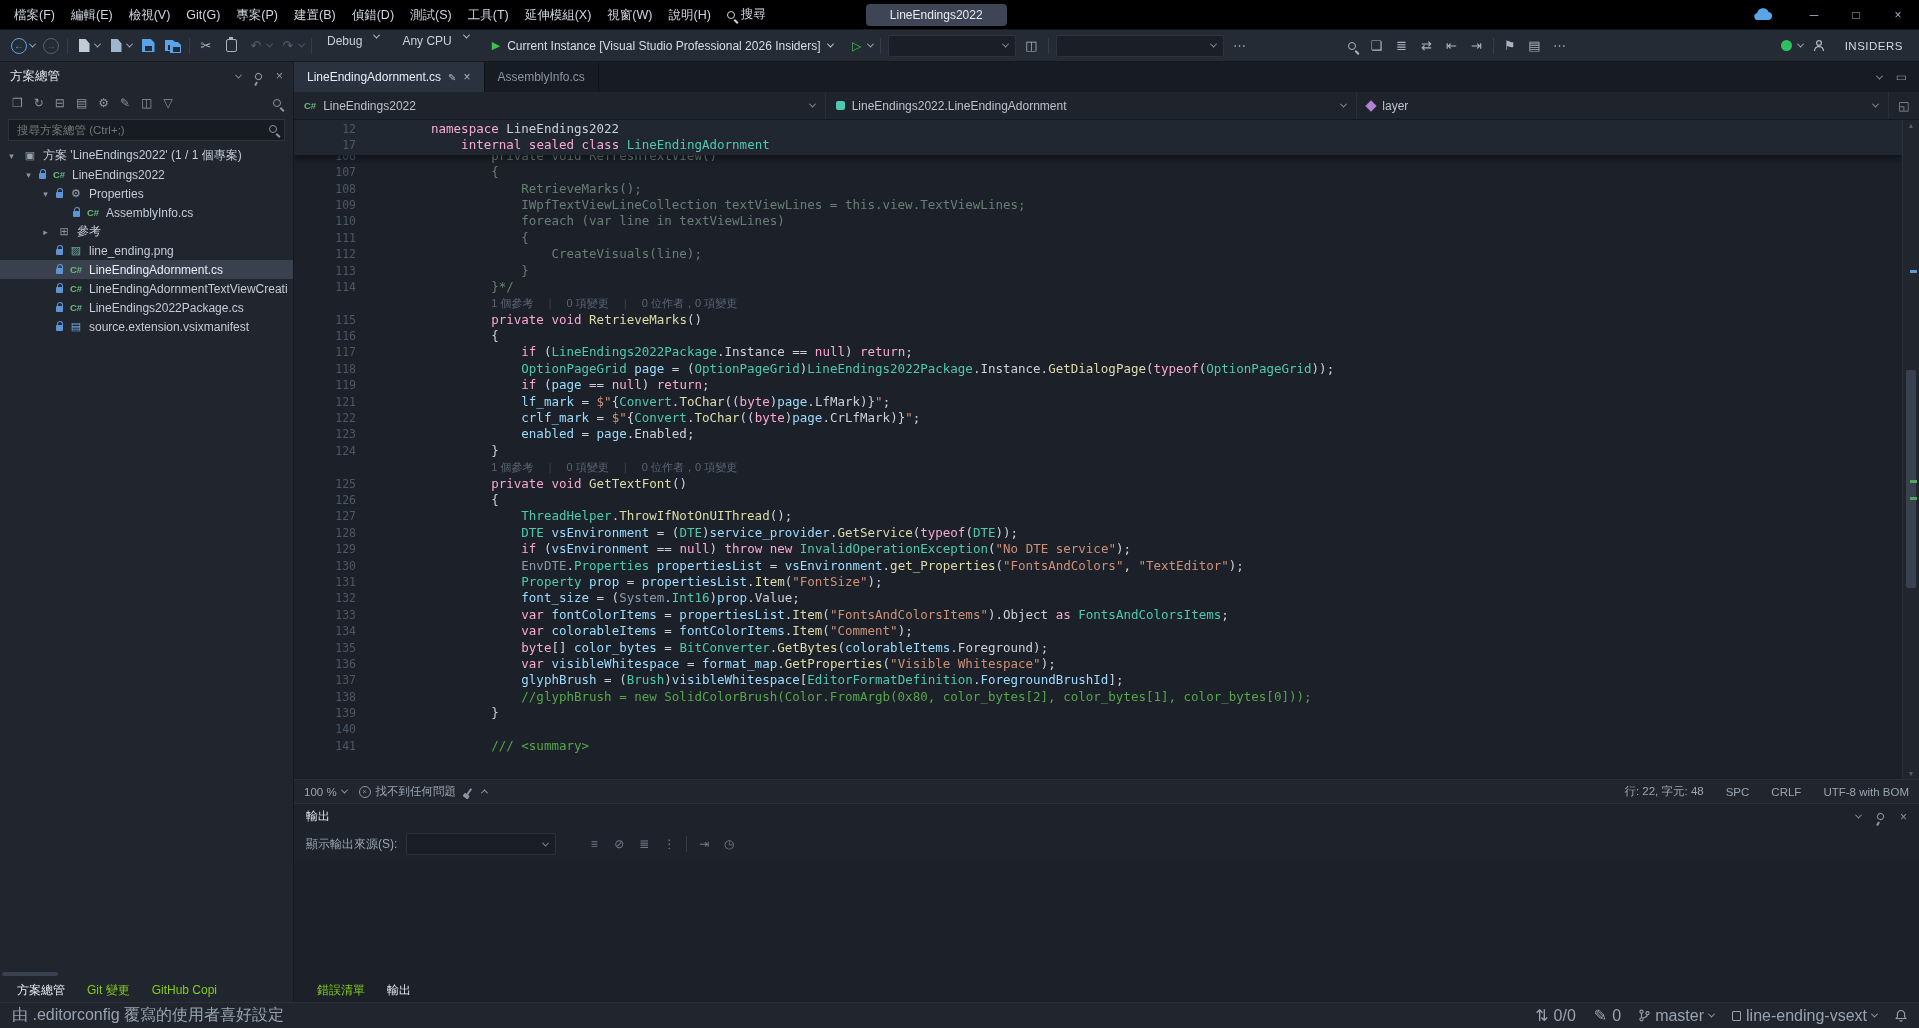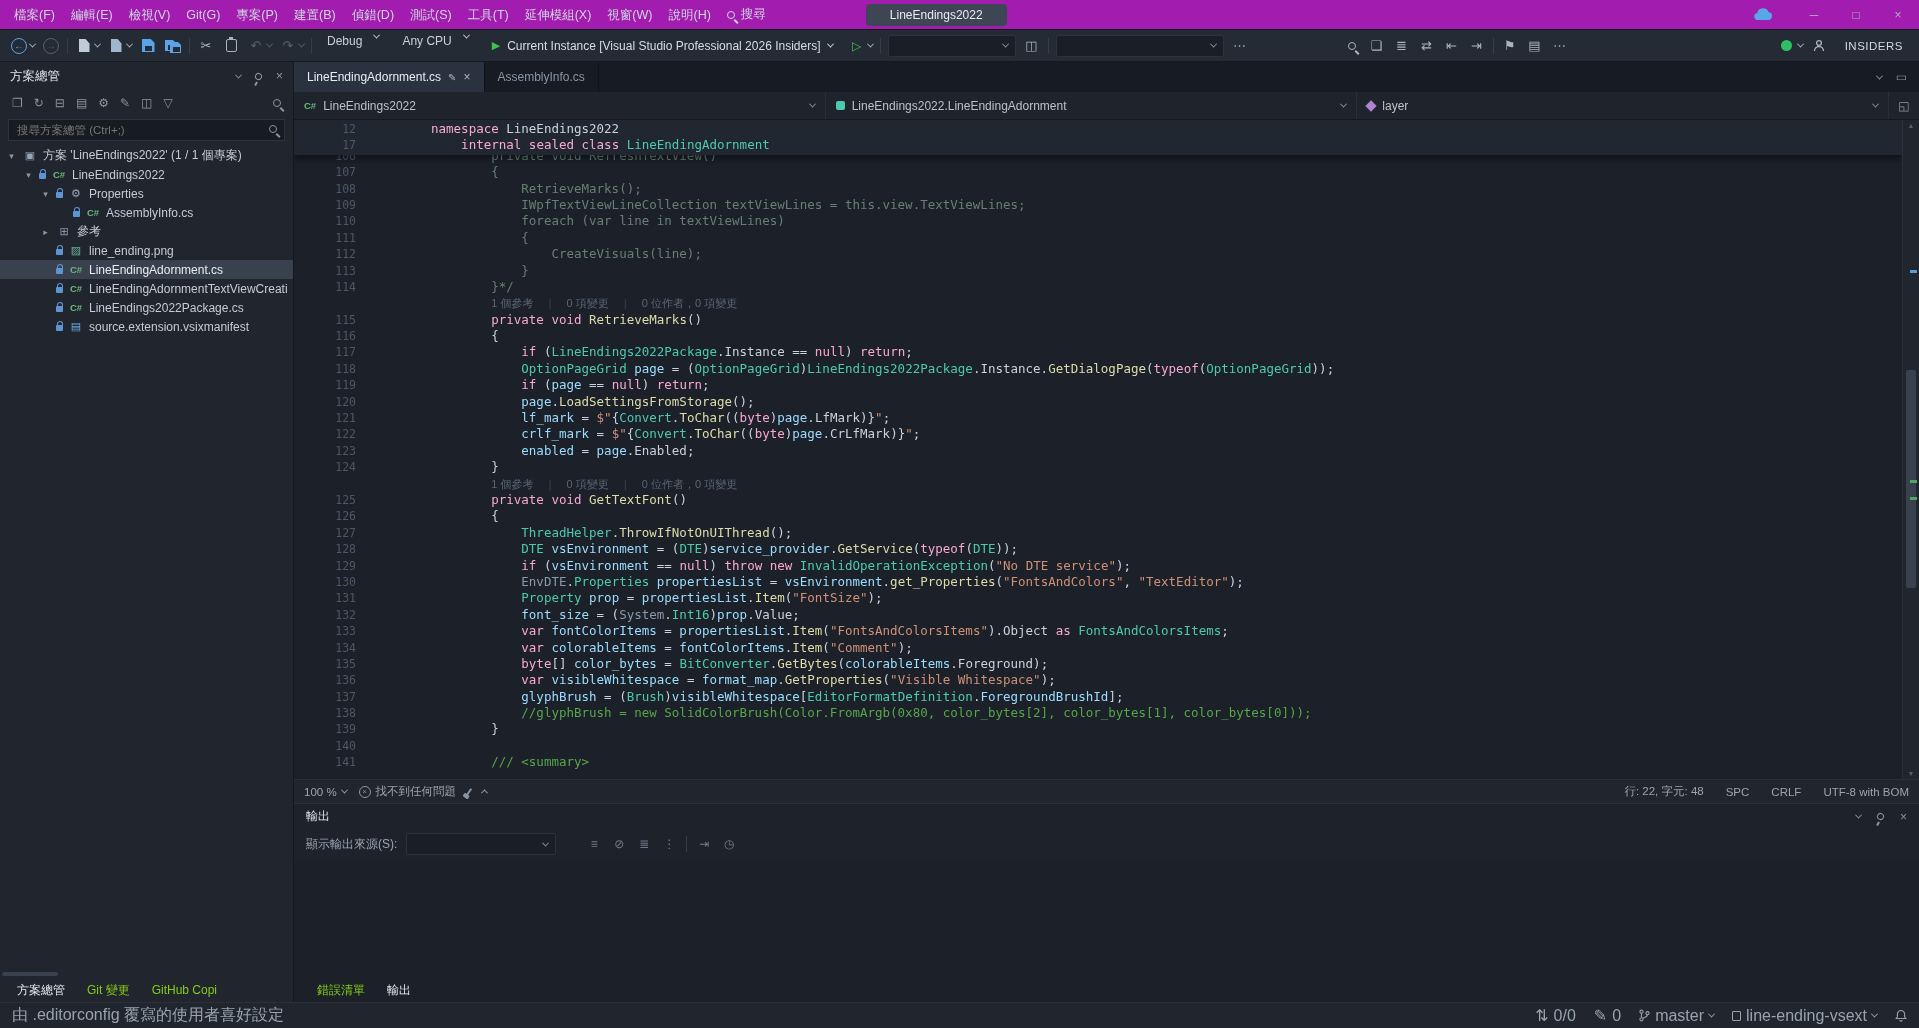--- a/index.html
+++ b/index.html
@@ -6,21 +6,21 @@
   html,body { margin:0; padding:0; }
   body {
     width:1919px; height:1028px; overflow:hidden;
     background:#1b2029; color:#c9d2dd;
     font-family:"Liberation Sans", sans-serif; font-size:12px;
     -webkit-font-smoothing:antialiased;
   }
   .hairline { width:1px; height:16px; background:#343c49; flex:none; }
 
   
-  #titlebar { height:30px; background:#a21caf; border-bottom:1px solid #14181f;
+  #titlebar { height:30px; background:#000000; border-bottom:1px solid #14181f;
               display:flex; align-items:center; padding-left:6px; font-size:12.5px; }
   .menu-item { padding:0 8px; height:30px; line-height:30px; color:#cfd6df; white-space:nowrap; cursor:default; }
   #menu-search { display:flex; align-items:center; gap:6px; padding:0 8px; color:#cfd6df; }
   #title-search { background:#3e4554; border-radius:4px; height:22px; padding:0 24px;
                   display:flex; align-items:center; font-size:12px; color:#e6ebf1; margin-left:92px; white-space:nowrap; }
   #titlebar-right { margin-left:auto; display:flex; align-items:center; height:100%; }
   .win-btn { width:42px; height:30px; display:flex; align-items:center; justify-content:center; color:#aab4c0; font-size:12px; }
   #cloud-icon { margin-right:20px; display:flex; align-items:center; }
 
   
@@ -439,21 +439,20 @@
             <div class="crow"><span class="gut">111</span><span class="ctext"><span class="tok-b">            {</span></span></div>
             <div class="crow"><span class="gut">112</span><span class="ctext"><span class="tok-b">                CreateVisuals(line);</span></span></div>
             <div class="crow"><span class="gut">113</span><span class="ctext"><span class="tok-b">            }</span></span></div>
             <div class="crow"><span class="gut">114</span><span class="ctext"><span class="tok-b">        }*/</span></span></div>
             <div class="crow clrow"><span class="gut"></span><span class="ctext"><span class="tok-p">        </span><span class="cl-seg">1 個參考</span><span class="cl-sep">  |  </span><span class="cl-seg">0 項變更</span><span class="cl-sep">  |  </span><span class="cl-seg">0 位作者，0 項變更</span></span></div>
             <div class="crow"><span class="gut">115</span><span class="ctext"><span class="tok-p">        </span><span class="tok-k">private</span><span class="tok-p"> </span><span class="tok-k">void</span><span class="tok-p"> </span><span class="tok-m">RetrieveMarks</span><span class="tok-p">()</span></span></div>
             <div class="crow"><span class="gut">116</span><span class="ctext"><span class="tok-p">        {</span></span></div>
             <div class="crow"><span class="gut">117</span><span class="ctext"><span class="tok-p">            </span><span class="tok-k">if</span><span class="tok-p"> (</span><span class="tok-t">LineEndings2022Package</span><span class="tok-p">.Instance == </span><span class="tok-k">null</span><span class="tok-p">) </span><span class="tok-k">return</span><span class="tok-p">;</span></span></div>
             <div class="crow"><span class="gut">118</span><span class="ctext"><span class="tok-p">            </span><span class="tok-t">OptionPageGrid</span><span class="tok-p"> </span><span class="tok-v">page</span><span class="tok-p"> = (</span><span class="tok-t">OptionPageGrid</span><span class="tok-p">)</span><span class="tok-t">LineEndings2022Package</span><span class="tok-p">.Instance.</span><span class="tok-m">GetDialogPage</span><span class="tok-p">(</span><span class="tok-k">typeof</span><span class="tok-p">(</span><span class="tok-t">OptionPageGrid</span><span class="tok-p">));</span></span></div>
             <div class="crow"><span class="gut">119</span><span class="ctext"><span class="tok-p">            </span><span class="tok-k">if</span><span class="tok-p"> (</span><span class="tok-v">page</span><span class="tok-p"> == </span><span class="tok-k">null</span><span class="tok-p">) </span><span class="tok-k">return</span><span class="tok-p">;</span></span></div>
-            <div class="crow"><span class="gut">120</span><span class="ctext"><span class="tok-p">            </span><span class="tok-v">page</span><span class="tok-p">.</span><span class="tok-m">LoadSettingsFromStorage</span><span class="tok-p">();</span></span></div>
             <div class="crow"><span class="gut">121</span><span class="ctext"><span class="tok-p">            </span><span class="tok-v">lf_mark</span><span class="tok-p"> = </span><span class="tok-s">$"</span><span class="tok-p">{</span><span class="tok-t">Convert</span><span class="tok-p">.</span><span class="tok-m">ToChar</span><span class="tok-p">((</span><span class="tok-k">byte</span><span class="tok-p">)</span><span class="tok-v">page</span><span class="tok-p">.LfMark)}</span><span class="tok-s">"</span><span class="tok-p">;</span></span></div>
             <div class="crow"><span class="gut">122</span><span class="ctext"><span class="tok-p">            </span><span class="tok-v">crlf_mark</span><span class="tok-p"> = </span><span class="tok-s">$"</span><span class="tok-p">{</span><span class="tok-t">Convert</span><span class="tok-p">.</span><span class="tok-m">ToChar</span><span class="tok-p">((</span><span class="tok-k">byte</span><span class="tok-p">)</span><span class="tok-v">page</span><span class="tok-p">.CrLfMark)}</span><span class="tok-s">"</span><span class="tok-p">;</span></span></div>
             <div class="crow"><span class="gut">123</span><span class="ctext"><span class="tok-p">            </span><span class="tok-v">enabled</span><span class="tok-p"> = </span><span class="tok-v">page</span><span class="tok-p">.Enabled;</span></span></div>
             <div class="crow"><span class="gut">124</span><span class="ctext"><span class="tok-p">        }</span></span></div>
             <div class="crow clrow"><span class="gut"></span><span class="ctext"><span class="tok-p">        </span><span class="cl-seg">1 個參考</span><span class="cl-sep">  |  </span><span class="cl-seg">0 項變更</span><span class="cl-sep">  |  </span><span class="cl-seg">0 位作者，0 項變更</span></span></div>
             <div class="crow"><span class="gut">125</span><span class="ctext"><span class="tok-p">        </span><span class="tok-k">private</span><span class="tok-p"> </span><span class="tok-k">void</span><span class="tok-p"> </span><span class="tok-m">GetTextFont</span><span class="tok-p">()</span></span></div>
             <div class="crow"><span class="gut">126</span><span class="ctext"><span class="tok-p">        {</span></span></div>
             <div class="crow"><span class="gut">127</span><span class="ctext"><span class="tok-p">            </span><span class="tok-t">ThreadHelper</span><span class="tok-p">.</span><span class="tok-m">ThrowIfNotOnUIThread</span><span class="tok-p">();</span></span></div>
             <div class="crow"><span class="gut">128</span><span class="ctext"><span class="tok-p">            </span><span class="tok-t">DTE</span><span class="tok-p"> </span><span class="tok-v">vsEnvironment</span><span class="tok-p"> = (</span><span class="tok-t">DTE</span><span class="tok-p">)</span><span class="tok-v">service_provider</span><span class="tok-p">.</span><span class="tok-m">GetService</span><span class="tok-p">(</span><span class="tok-k">typeof</span><span class="tok-p">(</span><span class="tok-t">DTE</span><span class="tok-p">));</span></span></div>
             <div class="crow"><span class="gut">129</span><span class="ctext"><span class="tok-p">            </span><span class="tok-k">if</span><span class="tok-p"> (</span><span class="tok-v">vsEnvironment</span><span class="tok-p"> == </span><span class="tok-k">null</span><span class="tok-p">) </span><span class="tok-k">throw</span><span class="tok-p"> </span><span class="tok-k">new</span><span class="tok-p"> </span><span class="tok-t">InvalidOperationException</span><span class="tok-p">(</span><span class="tok-s">"No DTE service"</span><span class="tok-p">);</span></span></div>

